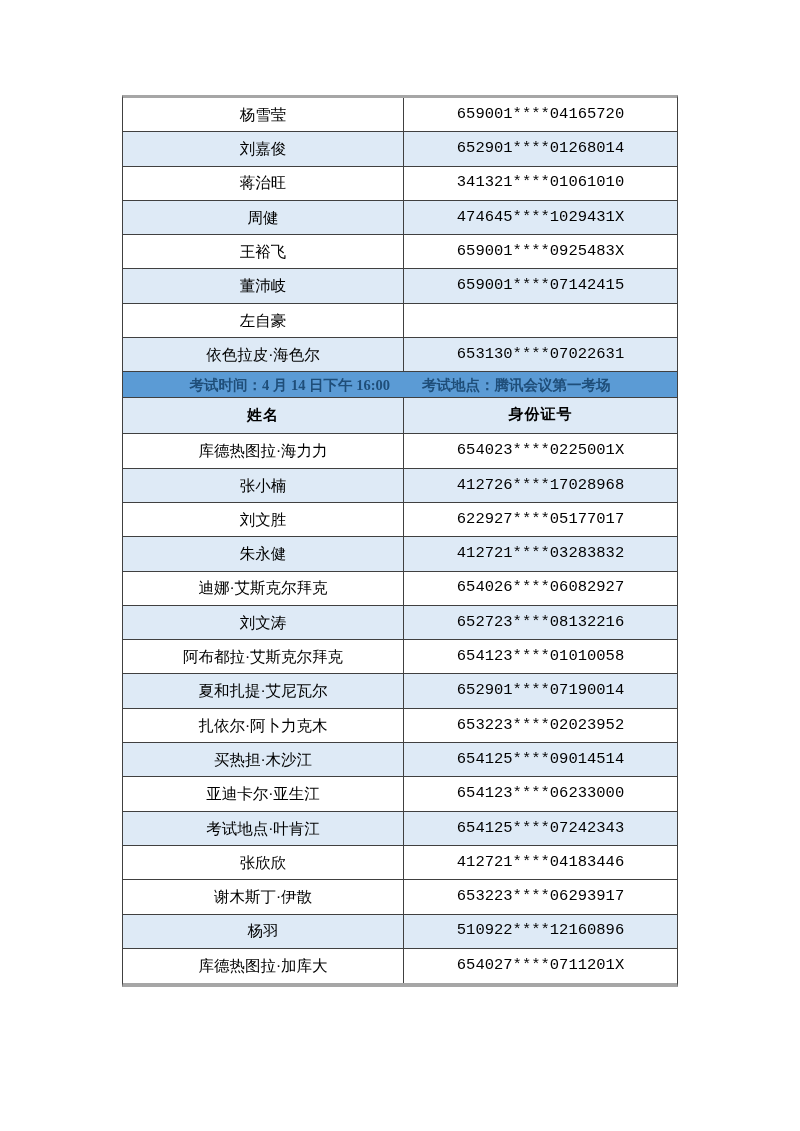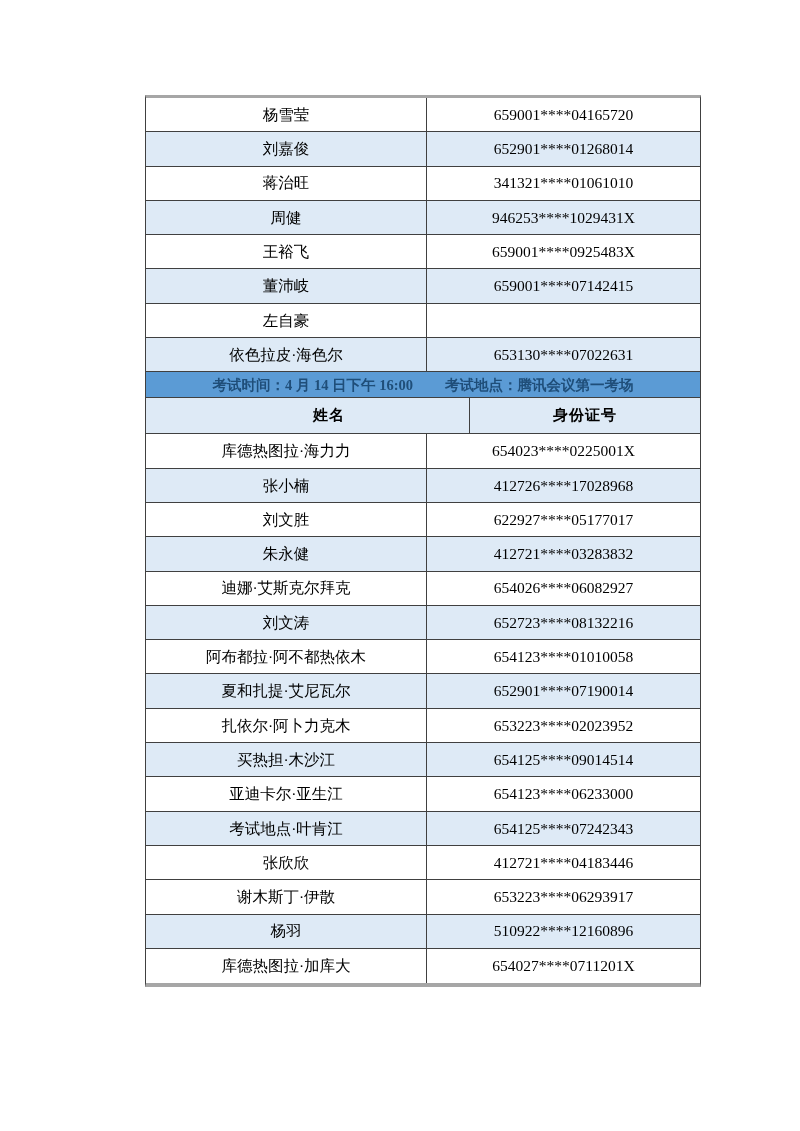--- a/index.html
+++ b/index.html
@@ -22,43 +22,42 @@
   .roster{
     position:absolute;
     left:122px;
     top:95px;
     width:556px;
     border-left:1px solid var(--border);
     border-right:1px solid var(--border);
     border-top:3px solid var(--outer-edge);
     border-bottom:4px solid var(--outer-edge);
     background:var(--row-bg);
-    margin-left:23px;
   }
   .row{
     display:flex;
     align-items:stretch;
     height:34.3px;
     border-bottom:1px solid var(--border);
     background:var(--row-bg);
   }
   .row.band{background:var(--band-bg);}
   .cell{
     display:flex;
     align-items:center;
     justify-content:center;
     color:var(--text);
     font-size:15.5px;
     line-height:1;
     white-space:nowrap;
     overflow:hidden;
   }
   .cell.name{width:281px;border-right:1px solid var(--border);}
-  .cell.id{flex:1;}
-  .header-row{height:36px;background:var(--band-bg);padding-left:43px;}
+  .cell.id{flex:1;font-family:Liberation Mono, monospace;}
+  .header-row{height:36px;background:var(--band-bg);}
   .header-row .cell{font-weight:bold;font-size:15px;letter-spacing:1px;}
   .banner{
     height:26px;
     background:var(--banner-bg);
     border-bottom:1px solid var(--border);
     display:flex;
     align-items:center;
     justify-content:center;
     gap:32px;
     color:var(--banner-text);
@@ -83,21 +82,21 @@
       <div class="row band">
         <div class="cell name">刘嘉俊</div>
         <div class="cell id">652901****01268014</div>
       </div>
       <div class="row">
         <div class="cell name">蒋治旺</div>
         <div class="cell id">341321****01061010</div>
       </div>
       <div class="row band">
         <div class="cell name">周健</div>
-        <div class="cell id">946253****1029431X</div>
+        <div class="cell id">474645****1029431X</div>
       </div>
       <div class="row">
         <div class="cell name">王裕飞</div>
         <div class="cell id">659001****0925483X</div>
       </div>
       <div class="row band">
         <div class="cell name">董沛岐</div>
         <div class="cell id">659001****07142415</div>
       </div>
       <div class="row">
@@ -139,21 +138,21 @@
       </div>
       <div class="row">
         <div class="cell name">迪娜·艾斯克尔拜克</div>
         <div class="cell id">654026****06082927</div>
       </div>
       <div class="row band">
         <div class="cell name">刘文涛</div>
         <div class="cell id">652723****08132216</div>
       </div>
       <div class="row">
-        <div class="cell name">阿布都拉·阿不都热依木</div>
+        <div class="cell name">阿布都拉·艾斯克尔拜克</div>
         <div class="cell id">654123****01010058</div>
       </div>
       <div class="row band">
         <div class="cell name">夏和扎提·艾尼瓦尔</div>
         <div class="cell id">652901****07190014</div>
       </div>
       <div class="row">
         <div class="cell name">扎依尔·阿卜力克木</div>
         <div class="cell id">653223****02023952</div>
       </div>

